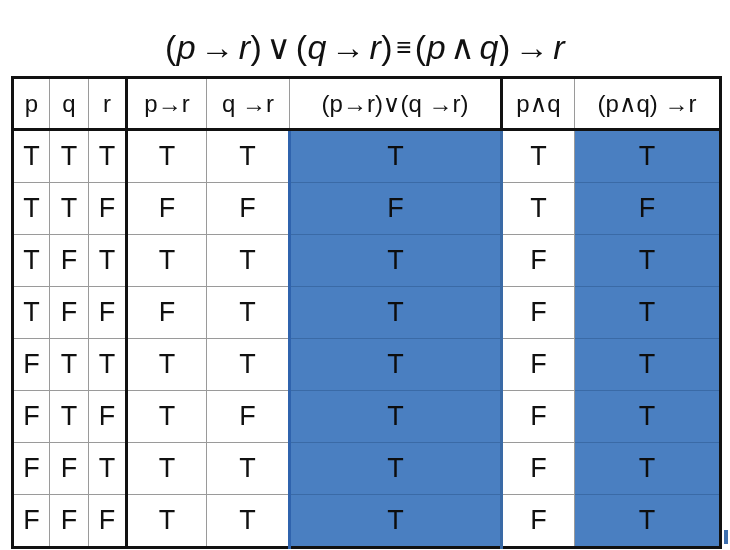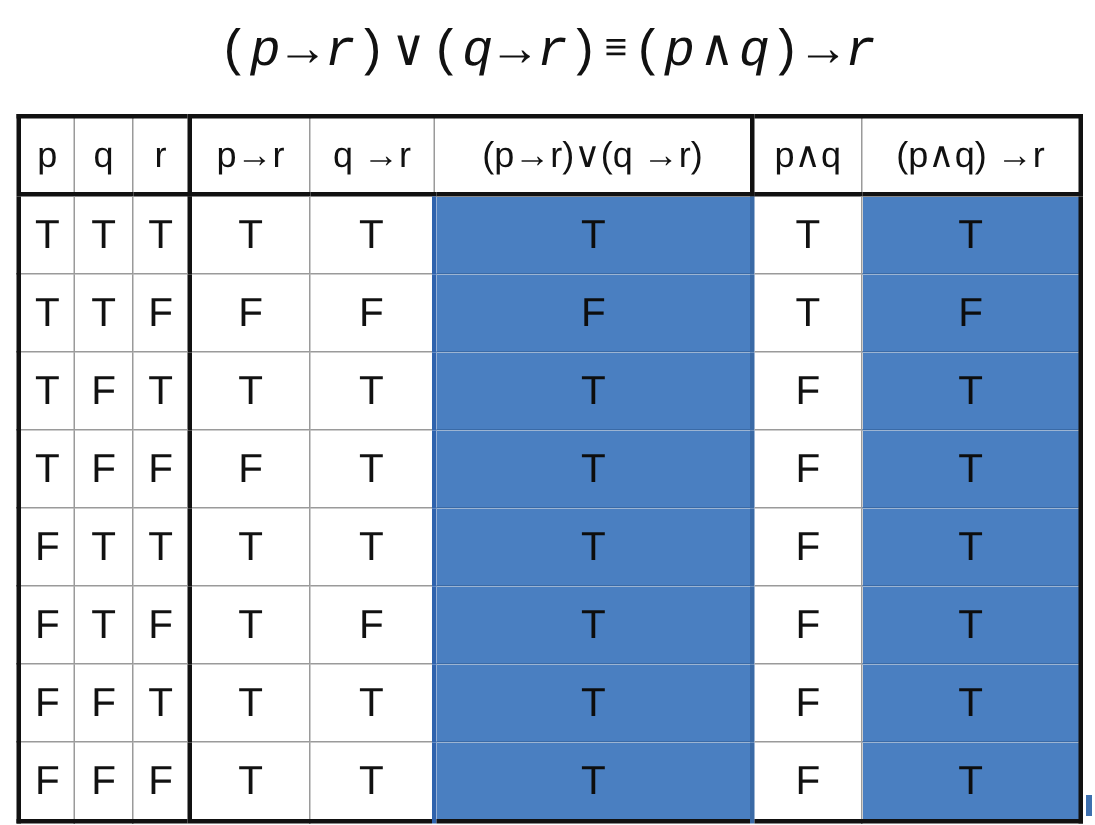--- a/index.html
+++ b/index.html
@@ -1,23 +1,23 @@
 <!DOCTYPE html>
 <html><head>
   <meta charset="utf-8">
   <style>
     html, body { margin: 0; padding: 0; }
     body {
       width: 730px; height: 550px; position: relative; overflow: hidden;
       background: #ffffff;
     }
     .formula {
-      position: absolute; left: 0; top: 8px; width: 730px; height: 50px;
+      position: absolute; left: 0; top: 22px; width: 730px; height: 50px;
       text-align: center;
-      font-family: Liberation Mono, monospace;
+      font-family: Liberation Sans, sans-serif;
       font-size: 34px; line-height: 50px; color: #111;
       letter-spacing: 0.5px;
     }
     .formula .v { font-style: italic; }
     .formula .op { font-style: normal; margin: 0 4px; }
     .formula .eq { font-style: normal; margin: 0 3px; font-size: 26px; vertical-align: 3px; }
 
     table.tt {
       position: absolute; left: 11px; top: 76px;
       border-collapse: collapse;

